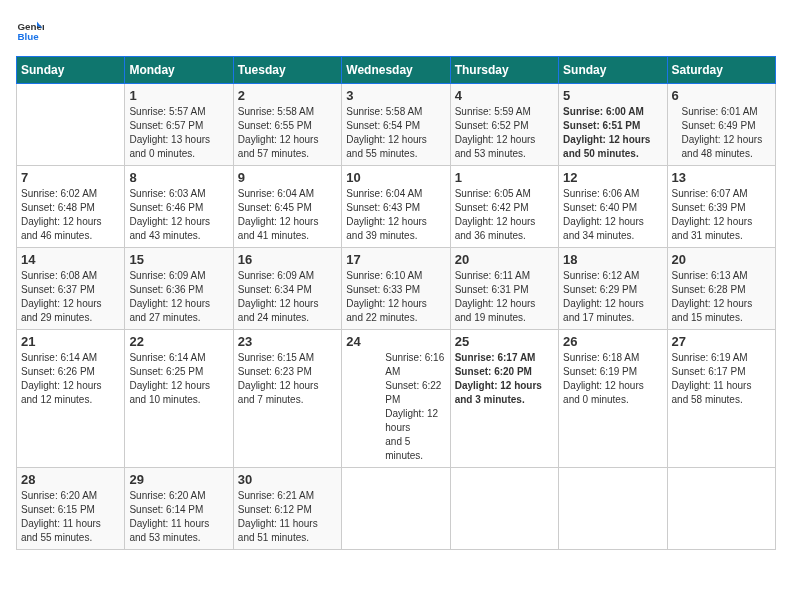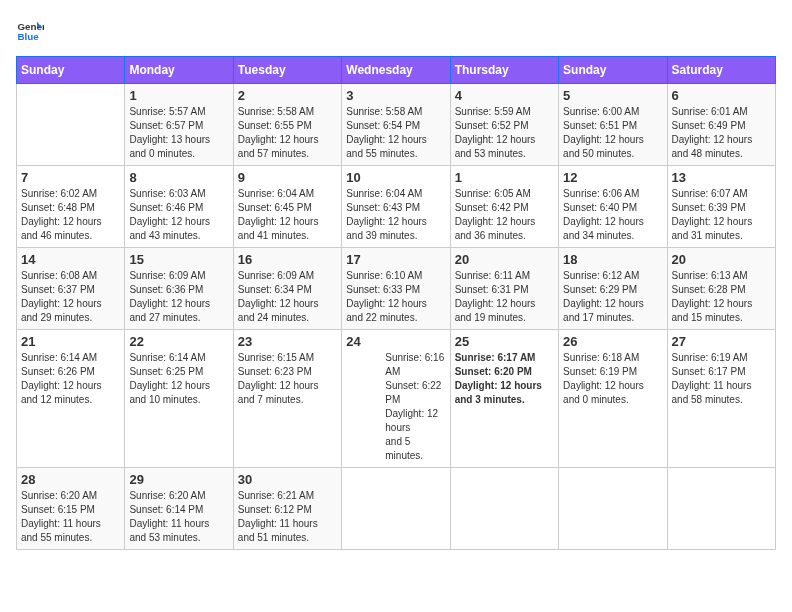--- a/index.html
+++ b/index.html
@@ -34,21 +34,21 @@
     .subtitle {
       font-size: 14px;
       color: #555;
     }
     table {
       width: 100%;
       border-collapse: collapse;
       font-size: 11px;
     }
     thead tr th {
-      background: #8b5cf6;
+      background: #0f766e;
       color: #fff;
       padding: 6px 4px;
       text-align: left;
       font-size: 12px;
       font-weight: bold;
       border: 1px solid #1a73e8;
     }
     tbody tr td {
       border: 1px solid #ccc;
       vertical-align: top;
@@ -130,28 +130,28 @@
         </td>
         <td>
           <div class="day-num">4</div>
           <div class="day-info" style="white-space: pre-line;">Sunrise: 5:59 AM
 Sunset: 6:52 PM
 Daylight: 12 hours
 and 53 minutes.</div>
         </td>
         <td>
           <div class="day-num">5</div>
-          <div class="day-info" style="white-space: pre-line;">Sunrise: 6:00 AM
+          <div class="day-info" style="white-space: pre-line; font-weight: bold;">Sunrise: 6:00 AM
 Sunset: 6:51 PM
 Daylight: 12 hours
 and 50 minutes.</div>
         </td>
         <td>
           <div class="day-num">6</div>
-          <div class="day-info" style="white-space: pre-line;">Sunrise: 6:01 AM
+          <div class="day-info" style="white-space: pre-line; margin-left: 10px;">Sunrise: 6:01 AM
 Sunset: 6:49 PM
 Daylight: 12 hours
 and 48 minutes.</div>
         </td>
       </tr>
       <tr>
         <td>
           <div class="day-num">7</div>
           <div class="day-info" style="white-space: pre-line;">Sunrise: 6:02 AM
 Sunset: 6:48 PM

